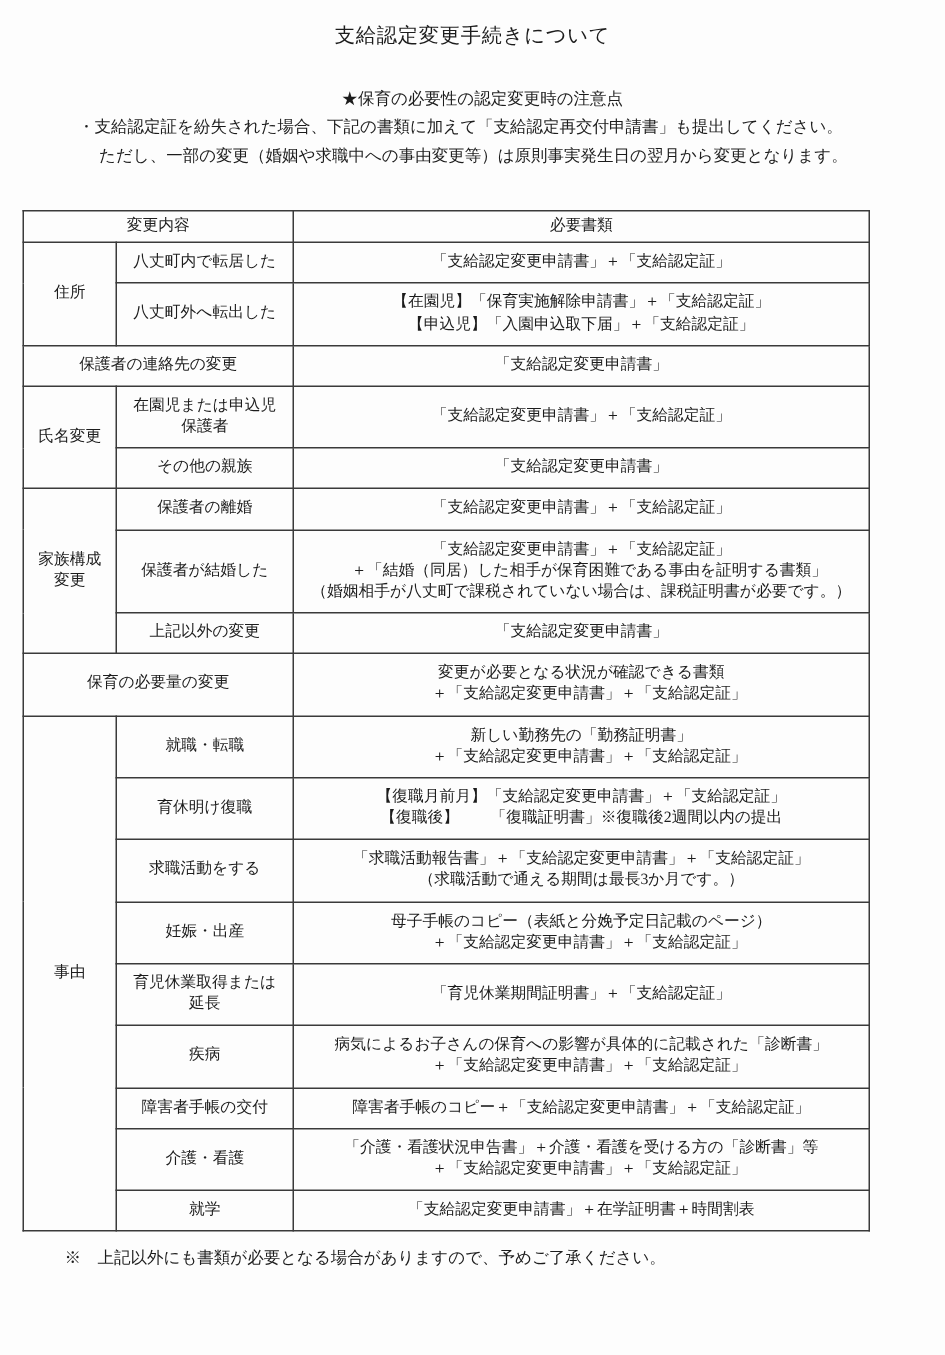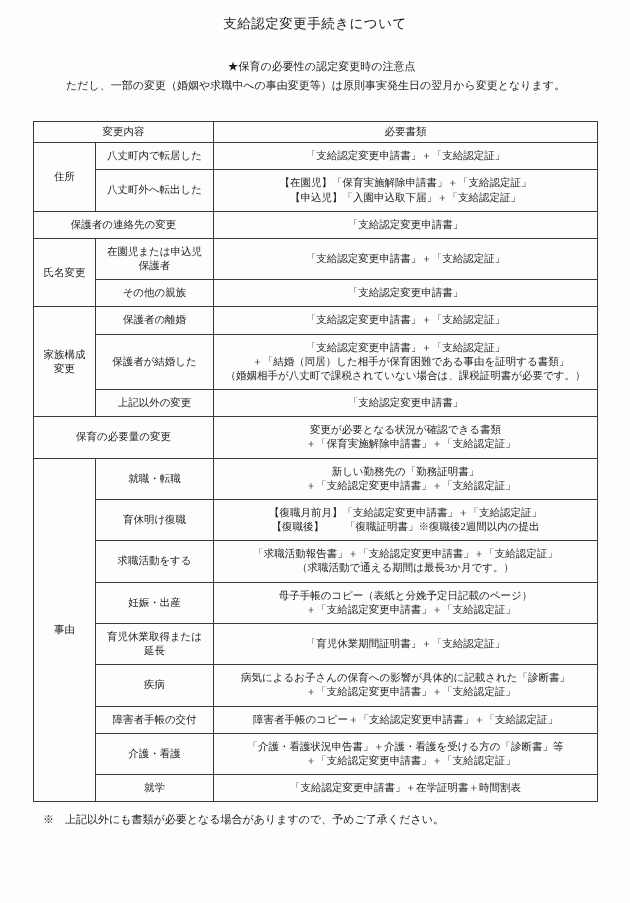--- a/index.html
+++ b/index.html
@@ -25,21 +25,21 @@
     font-size: 11px;
     line-height: 19px;
   }
   .note-heading { padding-left: 0; text-align: center; }
   .note-l1 { padding-left: 14px; }
   .note-l2 { padding-left: 28px; }
 
   table.change-table {
     border-collapse: collapse;
     table-layout: fixed;
-    margin: 26px 0 0 33px;
+    margin: 26px 0 0 15px;
     width: 564px;
     font-size: 10.5px;
     line-height: 1.35;
     color: #1c1c1c;
   }
   .change-table th,
   .change-table td {
     border: 1px solid #3a3a3a;
     vertical-align: middle;
     white-space: pre-line;
@@ -68,20 +68,21 @@
     font-size: 11px;
   }
 </style>
 </head>
 <body>
 
 <div class="doc-title">支給認定変更手続きについて</div>
 
 <div class="notes">
   <div class="note-heading">★保育の必要性の認定変更時の注意点</div>
+  <div class="note-l1">・支給認定証を紛失された場合、下記の書類に加えて「支給認定再交付申請書」も提出してください。</div>
   <div class="note-l2">ただし、一部の変更（婚姻や求職中への事由変更等）は原則事実発生日の翌月から変更となります。</div>
 </div>
 
 <table class="change-table">
   <colgroup>
     <col style="width:62px">
     <col style="width:118px">
     <col style="width:384px">
   </colgroup>
   <thead>
@@ -127,21 +128,21 @@
 　＋「結婚（同居）した相手が保育困難である事由を証明する書類」
 （婚姻相手が八丈町で課税されていない場合は、課税証明書が必要です。）</td>
       </tr>
       <tr>
         <td class="item">上記以外の変更</td>
         <td class="docs">「支給認定変更申請書」</td>
       </tr>
       <tr>
         <td colspan="2" class="merged">保育の必要量の変更</td>
         <td class="docs">変更が必要となる状況が確認できる書類
-　＋「保育実施解除申請書」＋「支給認定証」</td>
+　＋「支給認定変更申請書」＋「支給認定証」</td>
       </tr>
       <tr>
         <td rowspan="9" class="group">事由</td>
         <td class="item">就職・転職</td>
         <td class="docs">新しい勤務先の「勤務証明書」
 　＋「支給認定変更申請書」＋「支給認定証」</td>
       </tr>
       <tr>
         <td class="item">育休明け復職</td>
         <td class="docs">【復職月前月】「支給認定変更申請書」＋「支給認定証」

